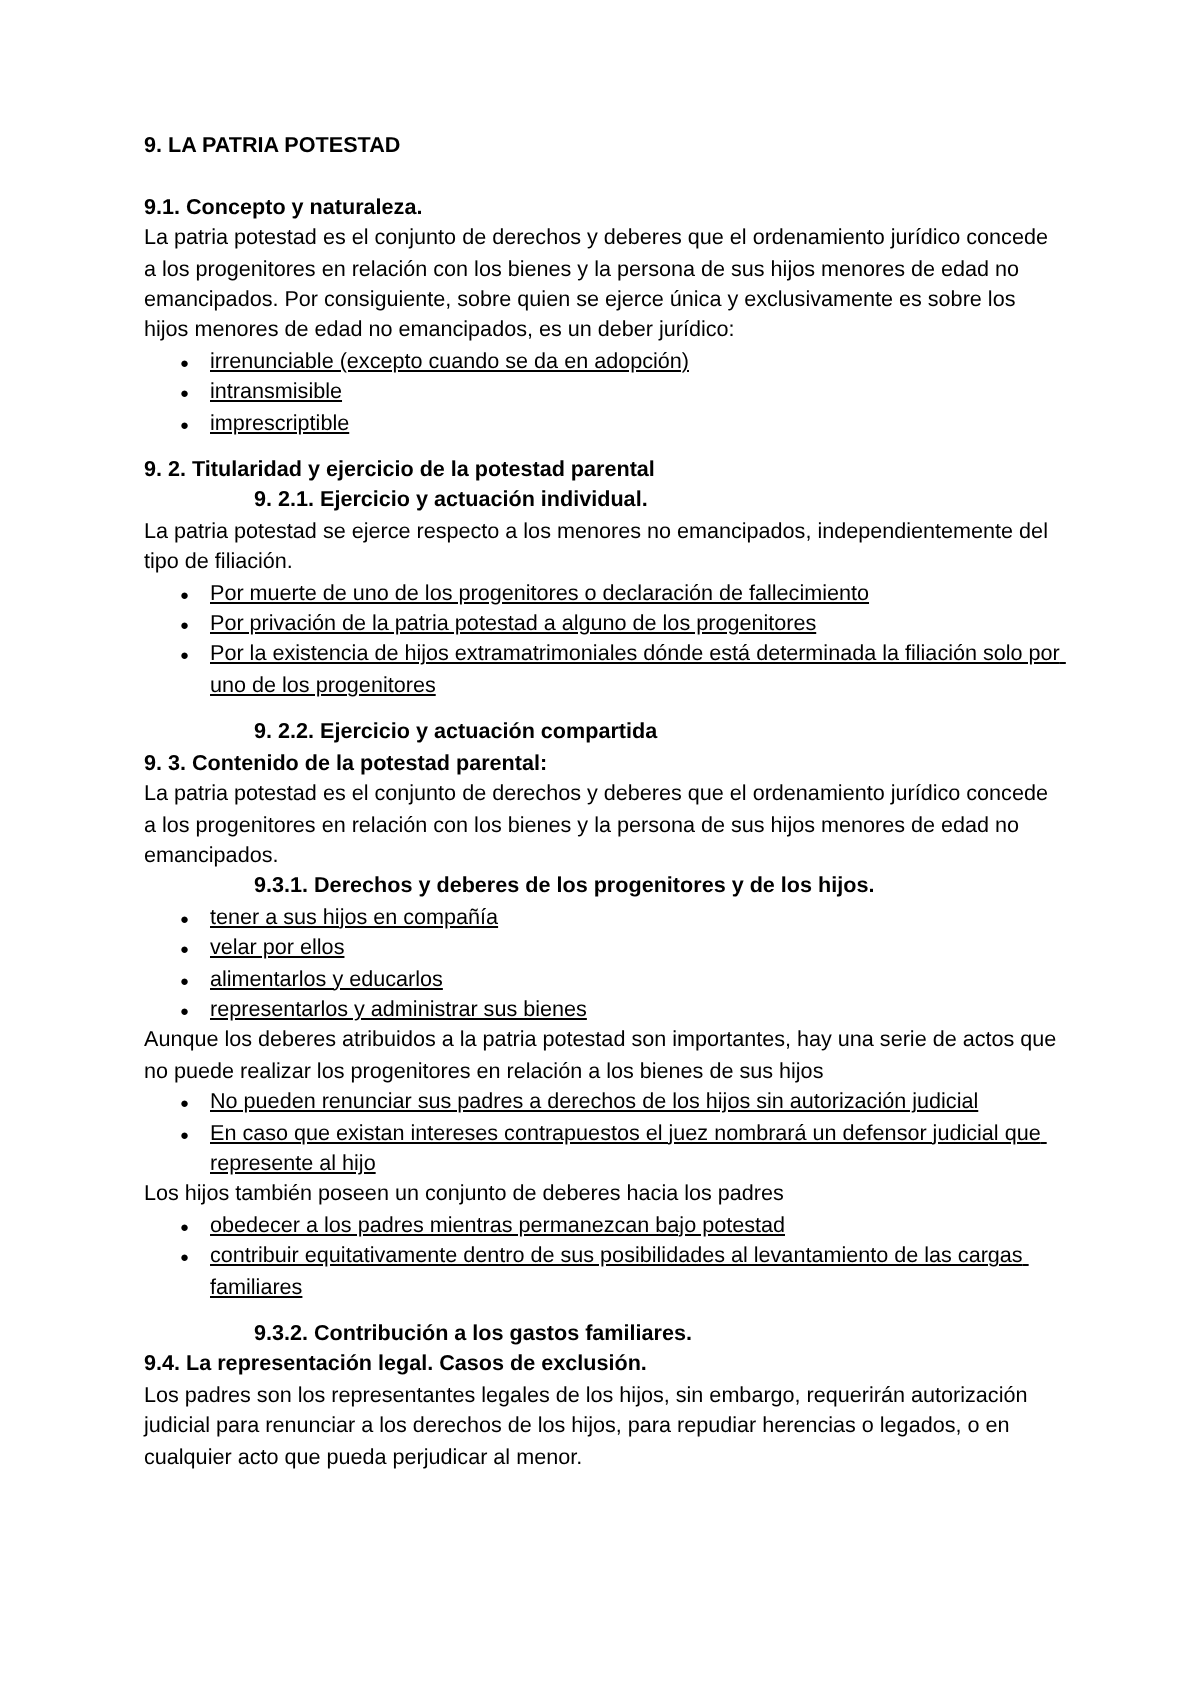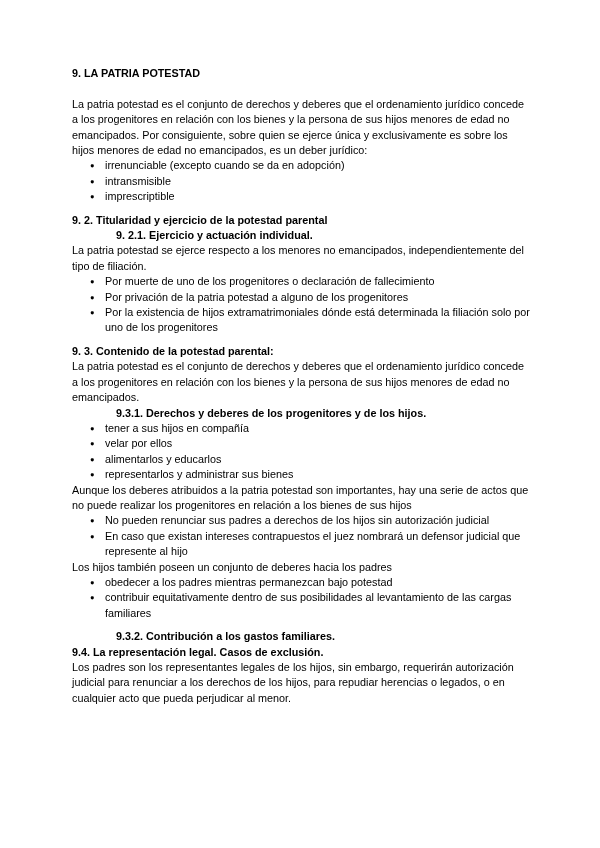--- a/index.html
+++ b/index.html
@@ -24,60 +24,63 @@
   .block {
     font-size: 10.8px;
     line-height: 15.4px;
     color: #000000;
     white-space: pre-wrap;
   }
   .title, .heading {
     font-weight: 700;
   }
   .indent {
-    margin-left: 44px;
+    margin-left: 55px;
   }
   .spacer {
     height: 15.4px;
   }
   .spacer-small {
     height: 8px;
   }
   .bullet {
     display: flex;
     padding-left: 18px;
   }
   .bullet .dot {
     flex: none;
     width: 15px;
     font-size: 7.5px;
     line-height: 15.4px;
   }
   .bullet .btext {
     flex: 1 1 auto;
+    text-decoration: underline;
   }
 </style>
 </head>
 <body>
 
 <div class="page">
     <div class="block title">9. LA PATRIA POTESTAD</div>
     <div class="block spacer"></div>
+    <div class="block heading">9.1. Concepto y naturaleza.</div>
     <div class="block paragraph">La patria potestad es el conjunto de derechos y deberes que el ordenamiento jurídico concede a los progenitores en relación con los bienes y la persona de sus hijos menores de edad no emancipados. Por consiguiente, sobre quien se ejerce única y exclusivamente es sobre los hijos menores de edad no emancipados, es un deber jurídico:</div>
     <div class="block bullet"><span class="dot">●</span><span class="btext">irrenunciable (excepto cuando se da en adopción)</span></div>
     <div class="block bullet"><span class="dot">●</span><span class="btext">intransmisible</span></div>
     <div class="block bullet"><span class="dot">●</span><span class="btext">imprescriptible</span></div>
     <div class="block spacer-small"></div>
     <div class="block heading">9. 2. Titularidad y ejercicio de la potestad parental</div>
     <div class="block heading indent">9. 2.1. Ejercicio y actuación individual.</div>
     <div class="block paragraph">La patria potestad se ejerce respecto a los menores no emancipados, independientemente del tipo de filiación.</div>
     <div class="block bullet"><span class="dot">●</span><span class="btext">Por muerte de uno de los progenitores o declaración de fallecimiento</span></div>
     <div class="block bullet"><span class="dot">●</span><span class="btext">Por privación de la patria potestad a alguno de los progenitores</span></div>
     <div class="block bullet"><span class="dot">●</span><span class="btext">Por la existencia de hijos extramatrimoniales dónde está determinada la filiación solo por uno de los progenitores</span></div>
     <div class="block spacer-small"></div>
+    <div class="block heading indent">9. 2.2. Ejercicio y actuación compartida</div>
     <div class="block heading">9. 3. Contenido de la potestad parental:</div>
     <div class="block paragraph">La patria potestad es el conjunto de derechos y deberes que el ordenamiento jurídico concede a los progenitores en relación con los bienes y la persona de sus hijos menores de edad no emancipados.</div>
     <div class="block heading indent">9.3.1. Derechos y deberes de los progenitores y de los hijos.</div>
     <div class="block bullet"><span class="dot">●</span><span class="btext">tener a sus hijos en compañía</span></div>
     <div class="block bullet"><span class="dot">●</span><span class="btext">velar por ellos</span></div>
     <div class="block bullet"><span class="dot">●</span><span class="btext">alimentarlos y educarlos</span></div>
     <div class="block bullet"><span class="dot">●</span><span class="btext">representarlos y administrar sus bienes</span></div>
     <div class="block paragraph">Aunque los deberes atribuidos a la patria potestad son importantes, hay una serie de actos que no puede realizar los progenitores en relación a los bienes de sus hijos</div>
     <div class="block bullet"><span class="dot">●</span><span class="btext">No pueden renunciar sus padres a derechos de los hijos sin autorización judicial</span></div>
     <div class="block bullet"><span class="dot">●</span><span class="btext">En caso que existan intereses contrapuestos el juez nombrará un defensor judicial que represente al hijo</span></div>

